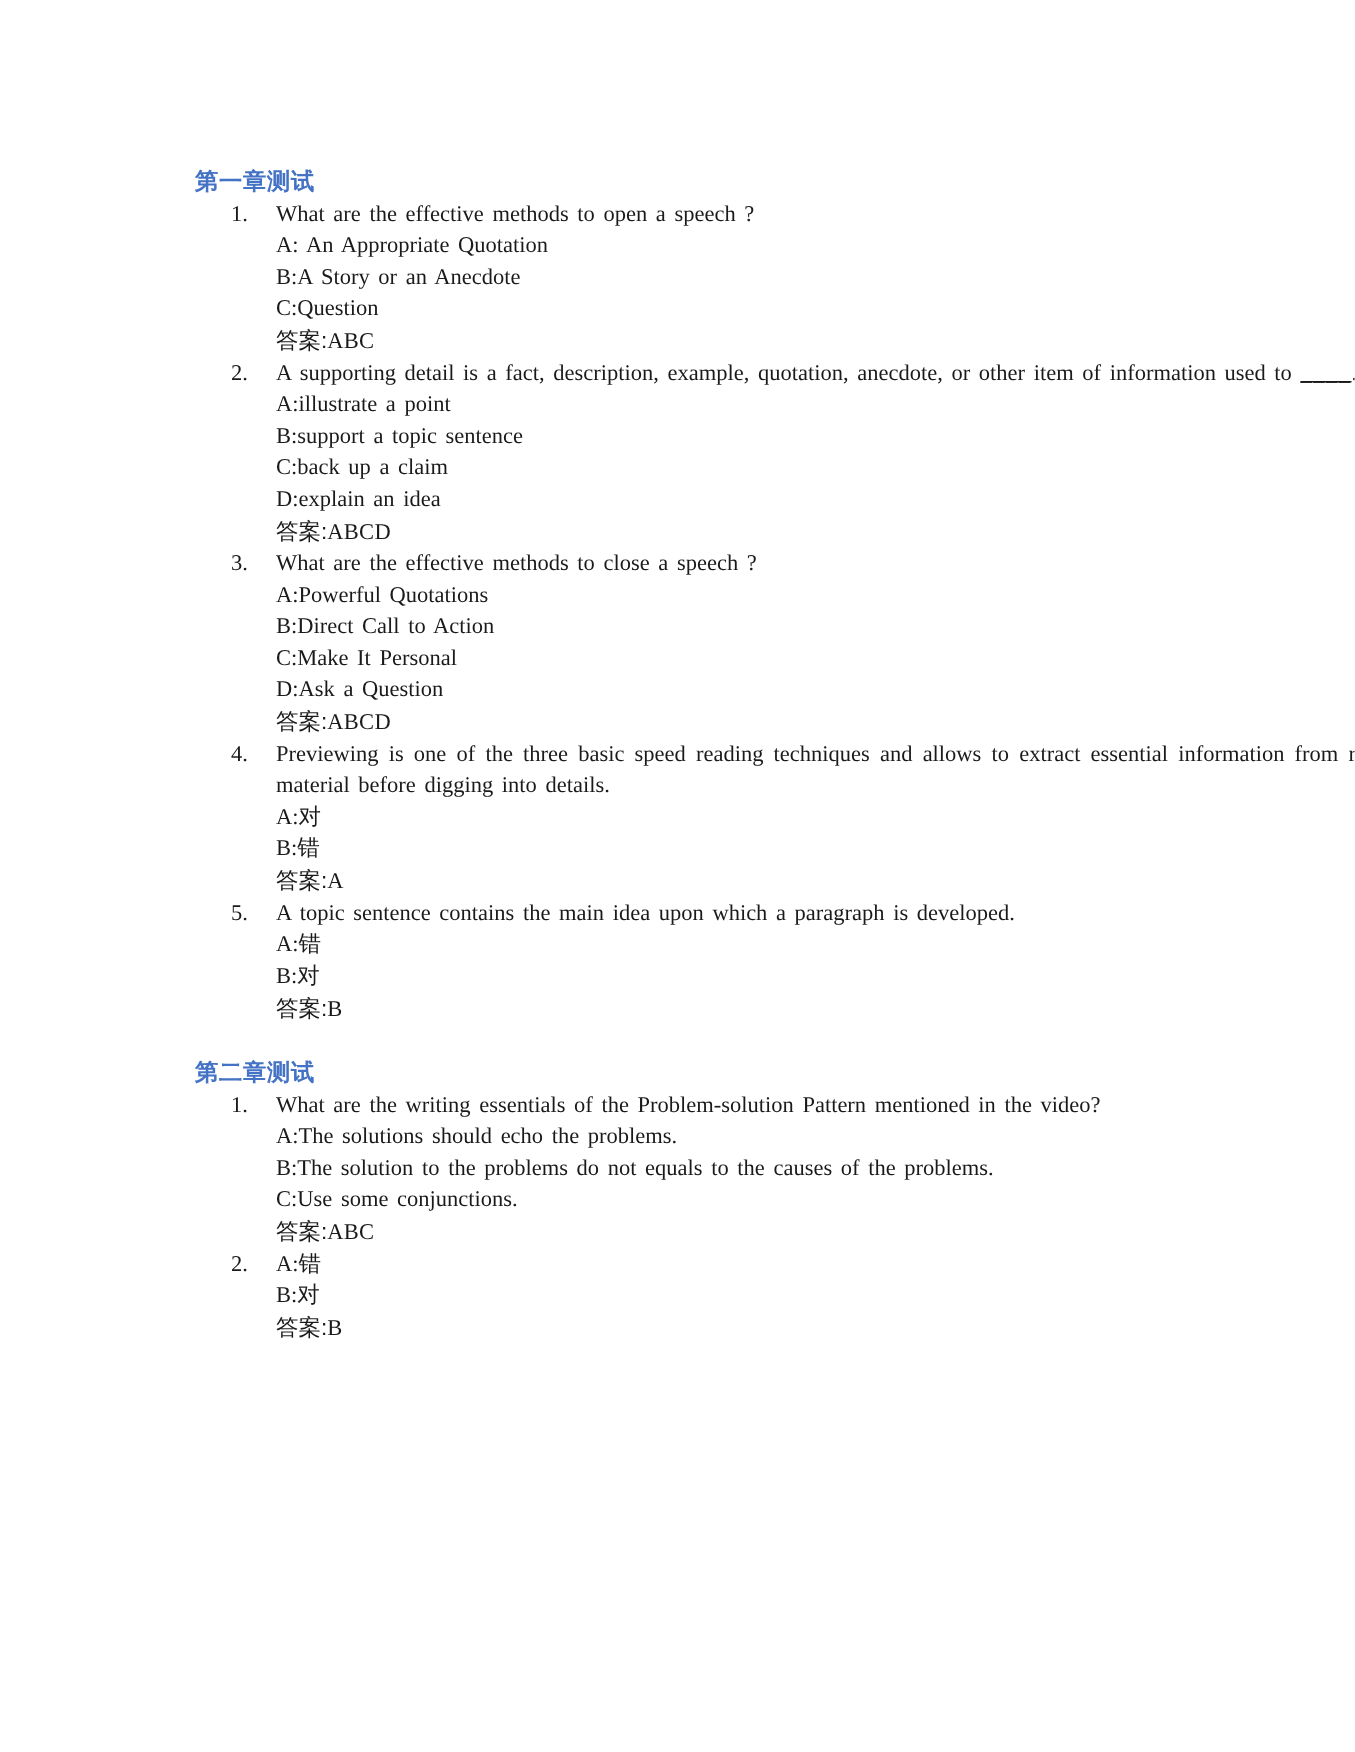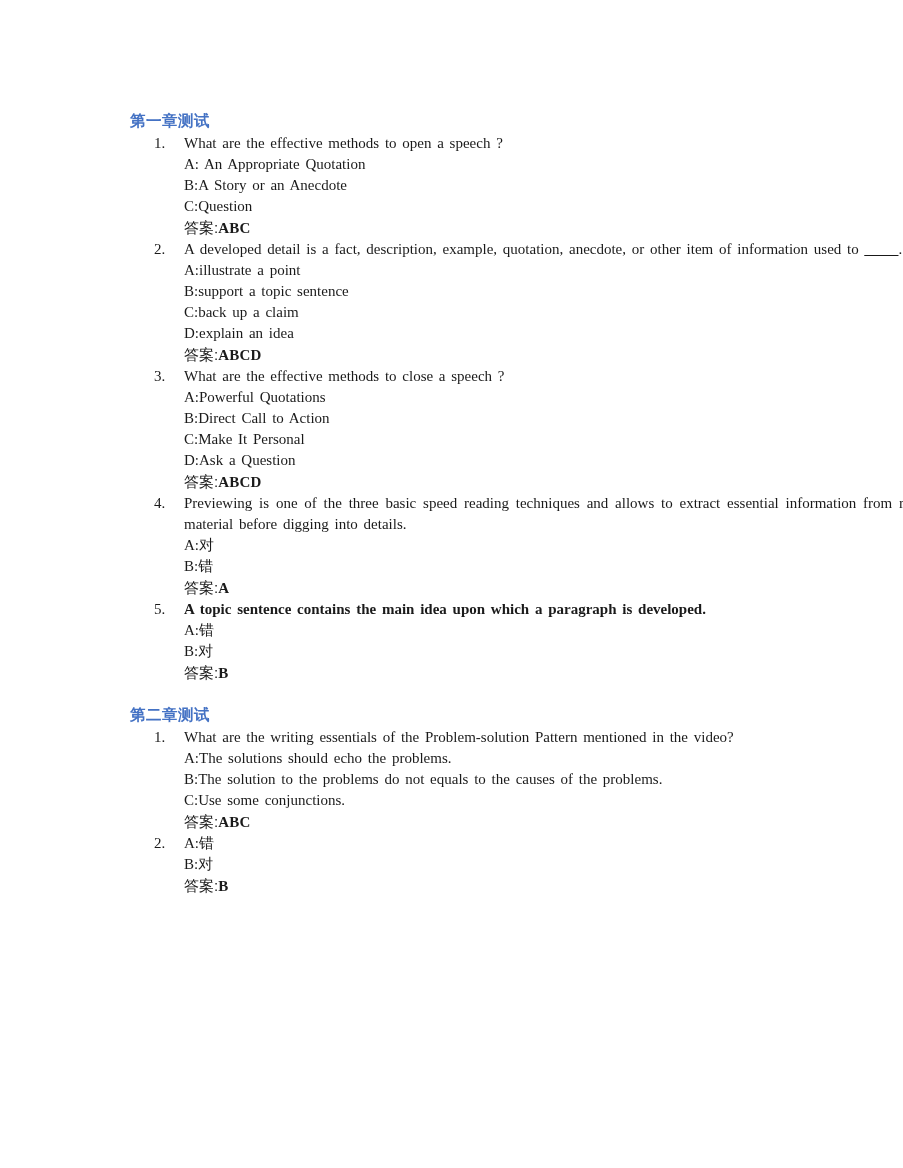--- a/index.html
+++ b/index.html
@@ -62,21 +62,21 @@
   .q-stem {
     font-size: 15px;
     line-height: 21px;
     text-align: justify;
     text-justify: inter-word;
     word-spacing: 2px;
     width: 700px;
     margin: 0;
   }
   .q-stem.w-narrow  { width: 655px; }
-  .q-stem.w-medium  { width: 672px; font-weight: bold; }
+  .q-stem.w-medium  { width: 672px; }
   .q-stem.w-wide    { width: 742px; }
   .q-stem.w-xwide   { width: 760px; }
 
   .opt {
     font-size: 15px;
     line-height: 21px;
     word-spacing: 2px;
     white-space: nowrap;
     margin: 0;
   }
@@ -87,21 +87,21 @@
   .answer {
     font-size: 15px;
     line-height: 21px;
     margin: 0;
     white-space: nowrap;
   }
   .answer .answer-label {
     font-family: Liberation Sans, sans-serif;
   }
   .answer .answer-value {
-    font-weight: bold;
+    font-weight: normal;
     letter-spacing: 0.2px;
   }
 
   .blank {
     text-decoration: underline;
     letter-spacing: 1px;
   }
 
   .chapter-gap { height: 16px; }
 </style>
@@ -121,21 +121,21 @@
         <p class="opt">A: An Appropriate Quotation</p>
         <p class="opt">B:A Story or an Anecdote</p>
         <p class="opt">C:Question</p>
         <p class="answer">
           <span class="answer-label">答案:</span><span class="answer-value">ABC</span>
         </p>
       </li>
 
       <li class="q-item">
         <span class="q-num">2.</span>
-        <p class="q-stem w-xwide"><span>A developed detail is a fact, description, example, quotation, anecdote, or other item of information used to </span><span class="blank">____</span><span>.</span></p>
+        <p class="q-stem w-xwide"><span>A supporting detail is a fact, description, example, quotation, anecdote, or other item of information used to </span><span class="blank">____</span><span>.</span></p>
         <p class="opt">A:illustrate a point</p>
         <p class="opt">B:support a topic sentence</p>
         <p class="opt">C:back up a claim</p>
         <p class="opt">D:explain an idea</p>
         <p class="answer">
           <span class="answer-label">答案:</span><span class="answer-value">ABCD</span>
         </p>
       </li>
 
       <li class="q-item">

